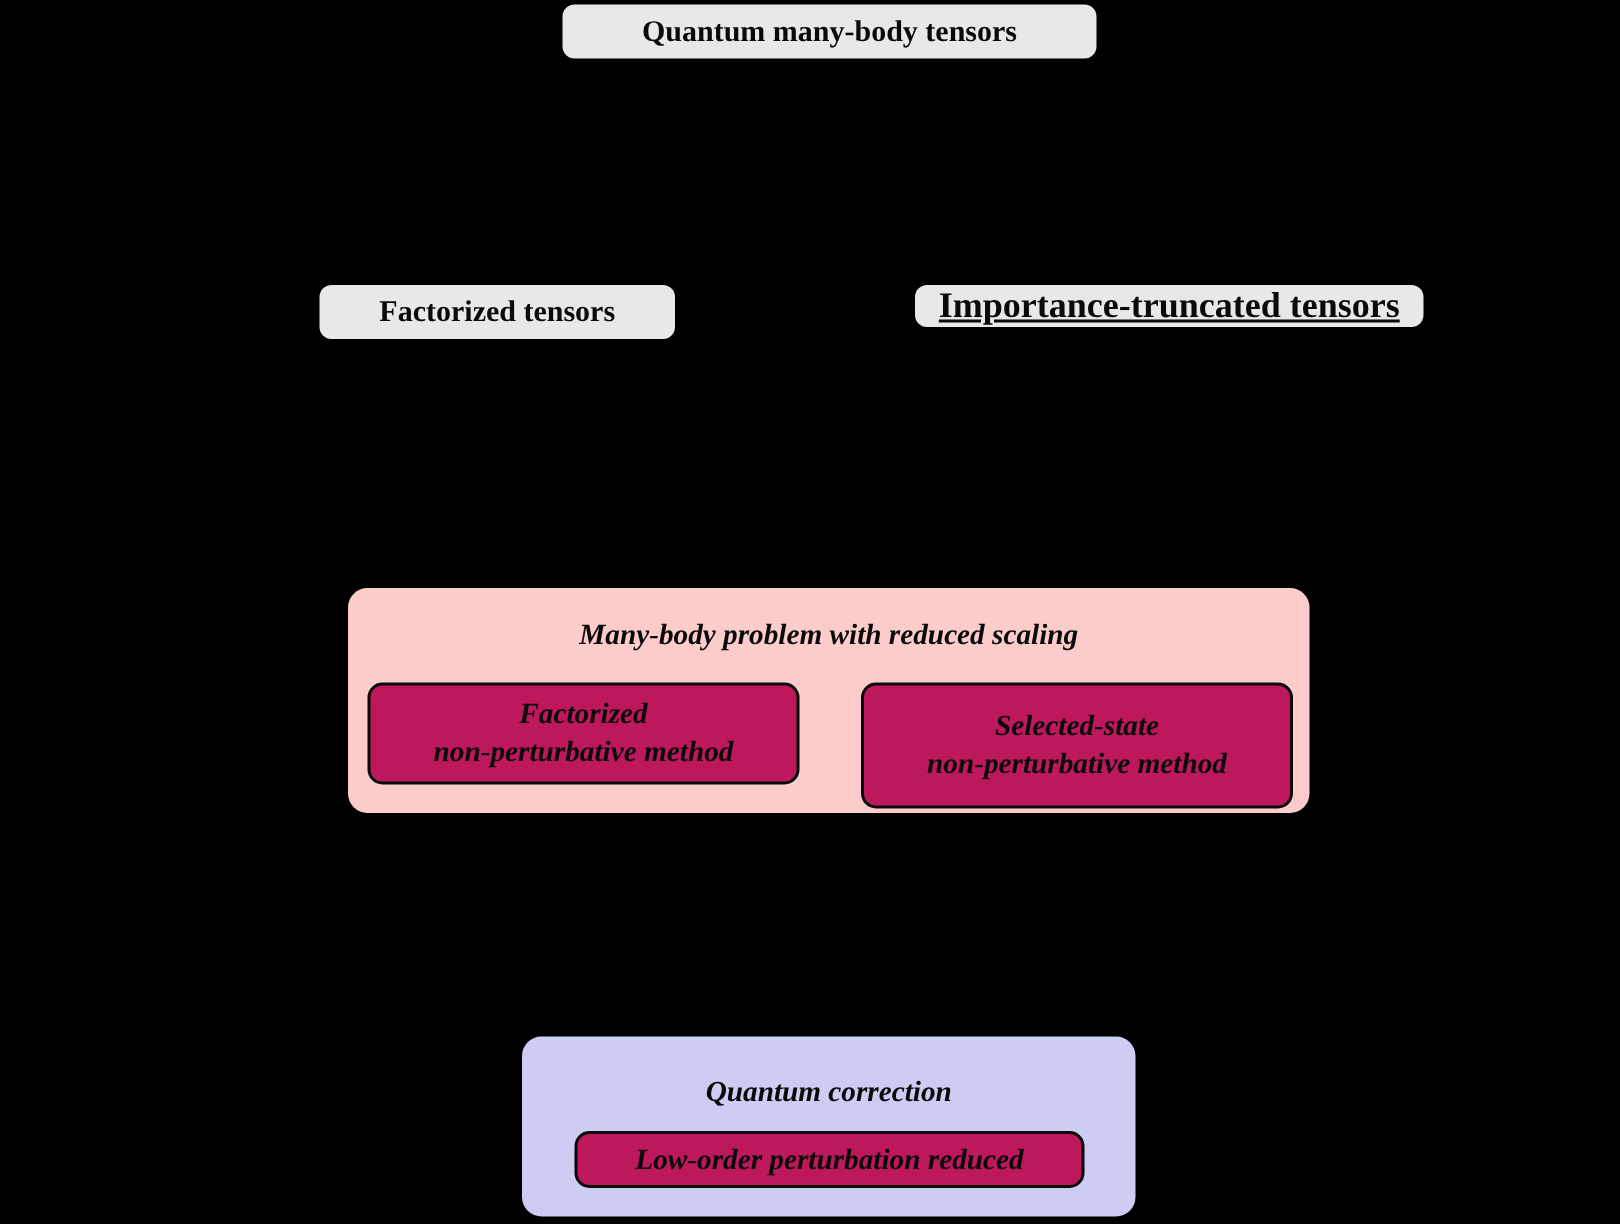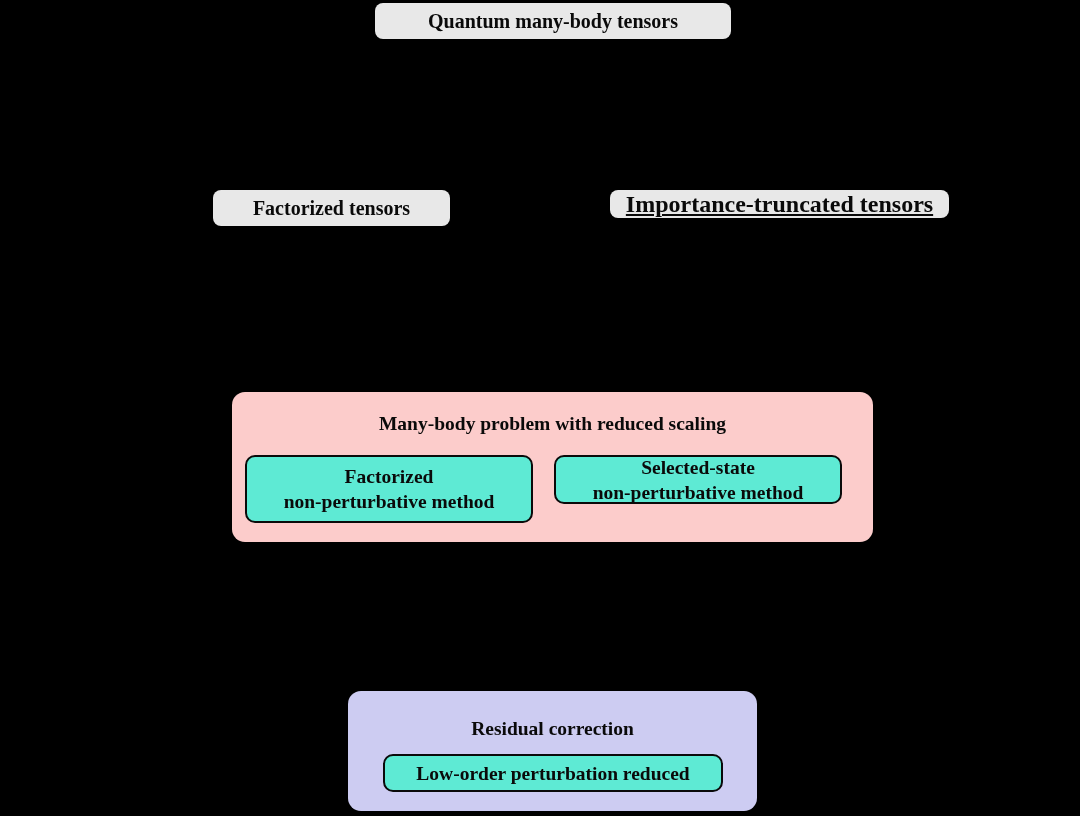--- a/index.html
+++ b/index.html
@@ -35,20 +35,21 @@
     font-size: 20px;
   }
   .node-right-tensor {
     left: 610px; top: 190px; width: 339px; height: 28px;
     font-size: 24px;
     text-decoration: underline;
   }
   .group {
     position: absolute;
     border-radius: 13px;
+    font-style: italic;
   }
   .group-reduced {
     left: 232px; top: 392px; width: 641px; height: 150px;
     background: #fccccb;
   }
   .group-residual {
     left: 348px; top: 691px; width: 409px; height: 120px;
     background: #cdccf2;
   }
   .group-title {
@@ -60,33 +61,33 @@
   }
   .group-reduced .group-title { top: 21px; }
   .group-residual .group-title { top: 27px; }
   .subnode {
     position: absolute;
     box-sizing: border-box;
     display: flex;
     flex-direction: column;
     align-items: center;
     justify-content: center;
-    background: #5eead4;
+    background: #be185d;
     border: 2.5px solid #0a0a0a;
     border-radius: 10px;
     font-size: 19.5px;
     line-height: 25px;
     text-align: center;
     white-space: nowrap;
   }
   .subnode-factorized {
     left: 13px; top: 63px; width: 288px; height: 68px;
   }
   .subnode-selected {
-    left: 322px; top: 63px; width: 288px; height: 49px;
+    left: 342px; top: 63px; width: 288px; height: 84px;
   }
   .subnode-loworder {
     left: 35px; top: 63px; width: 340px; height: 38px;
   }
 </style>
 </head>
 <body>
 
 <div class="canvas">
 
@@ -108,19 +109,19 @@
       <span>Factorized</span>
       <span>non-perturbative method</span>
     </div>
     <div class="subnode subnode-selected">
       <span>Selected-state</span>
       <span>non-perturbative method</span>
     </div>
   </div>
 
   <div class="group group-residual">
-    <div class="group-title">Residual correction</div>
+    <div class="group-title">Quantum correction</div>
     <div class="subnode subnode-loworder">
       <span>Low-order perturbation reduced</span>
     </div>
   </div>
 
 </div>
 
 </body></html>

